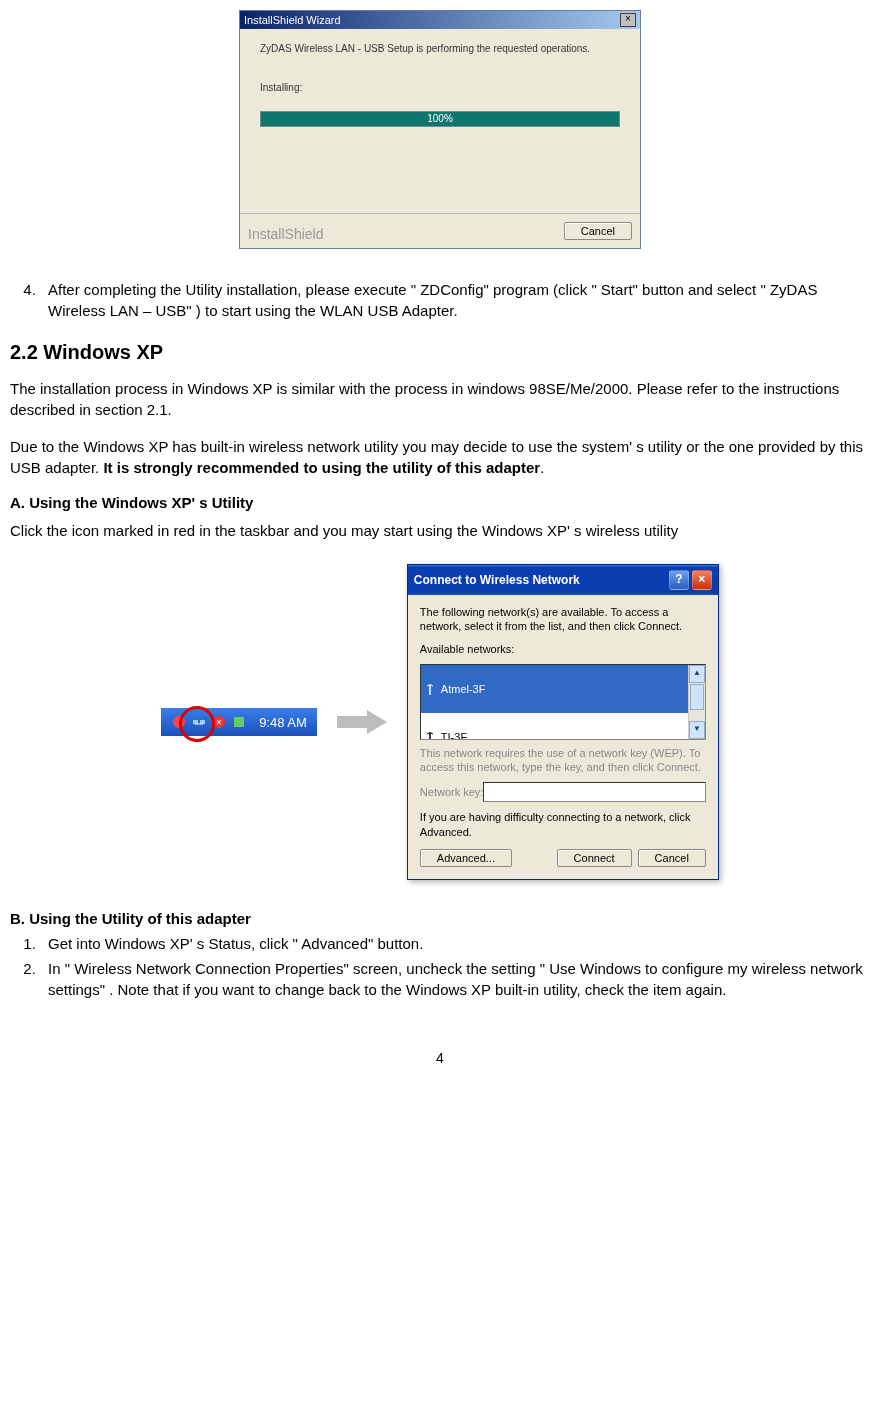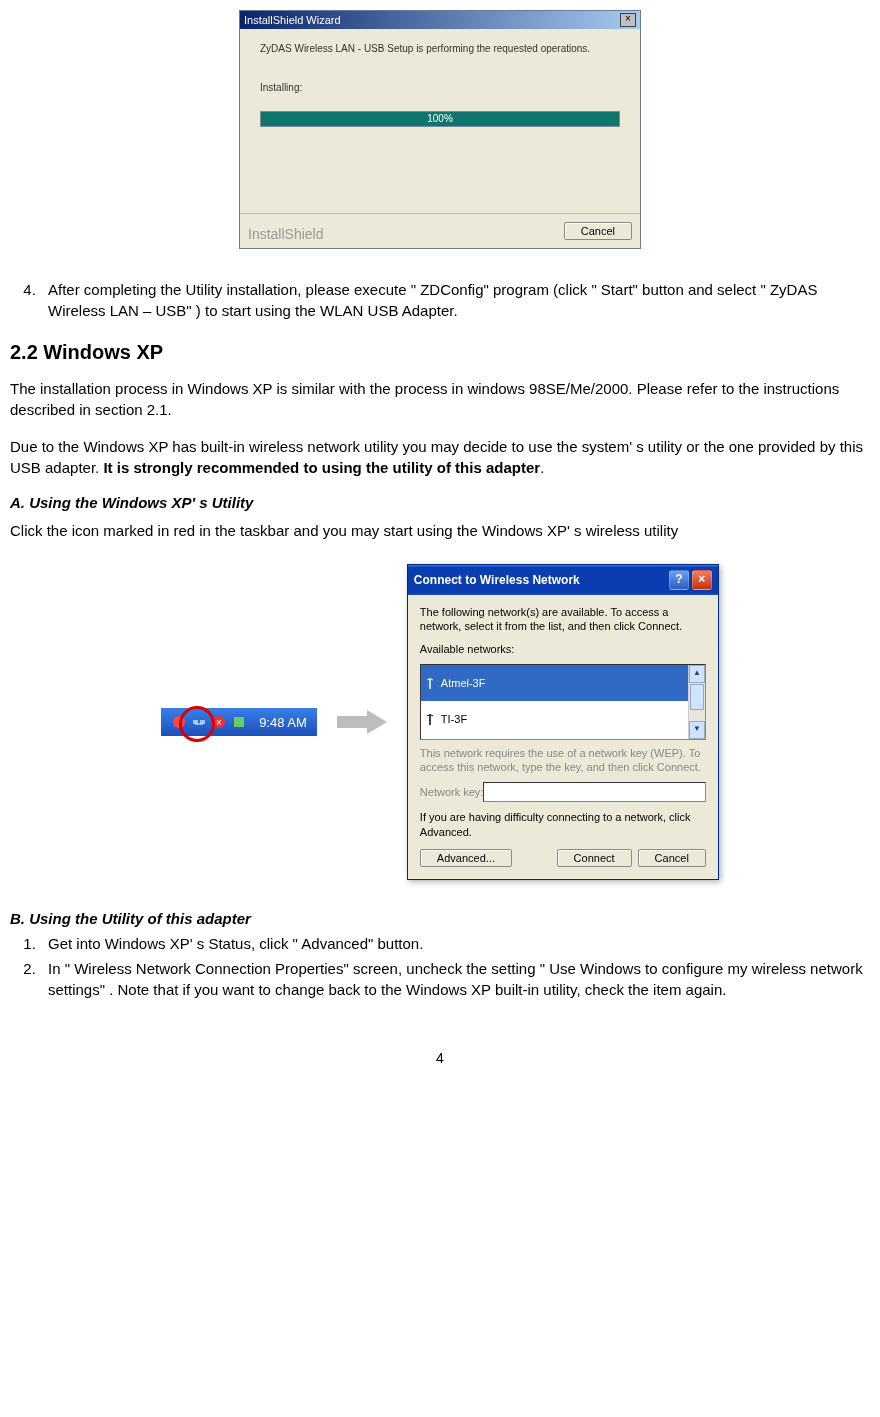--- a/index.html
+++ b/index.html
@@ -90,21 +90,21 @@
     padding:2px 16px;
     font-size:11px;
     font-family:Tahoma,sans-serif;
     box-shadow:inset 1px 1px 0 #fff;
   }
   ol.doc {padding-left:30px;margin:0 0 18px 0;}
   ol.doc > li {padding-left:8px;margin-bottom:4px;line-height:1.4;}
   h2.section {font-size:20px;font-weight:bold;margin:20px 0 14px 0;}
   p.doc{margin:0 0 16px 0;line-height:1.4;}
   .bold{font-weight:bold;}
-  .sub-head{font-weight:bold;margin:14px 0 6px 0;font-style:italic;}
+  .sub-head{font-weight:bold;margin:14px 0 6px 0;}
   .row-figs{
     display:flex;
     align-items:center;
     justify-content:center;
     gap:20px;
     margin:20px 0 30px 0;
   }
   .taskbar{
     background:linear-gradient(to bottom,#3a7eea,#1b50b8);
     padding:6px 10px;
@@ -163,21 +163,21 @@
   .xp-body p{margin:0 0 8px 0;line-height:1.3;}
   .net-list{
     border:1px inset #888;
     background:#fff;
     height:74px;
     margin-bottom:6px;
     display:flex;
   }
   .net-items{flex:1;overflow:hidden;}
   .net-item{
-    padding:12px 4px;
+    padding:18px 4px;
     display:flex;align-items:center;gap:6px;
     font-size:11px;
   }
   .net-item.selected{background:#316ac5;color:#fff;}
   .ant-icon{width:10px;height:12px;}
   .net-scroll{
     width:16px;
     background:#e8e6da;
     border-left:1px solid #ccc;
     display:flex;flex-direction:column;justify-content:space-between;

